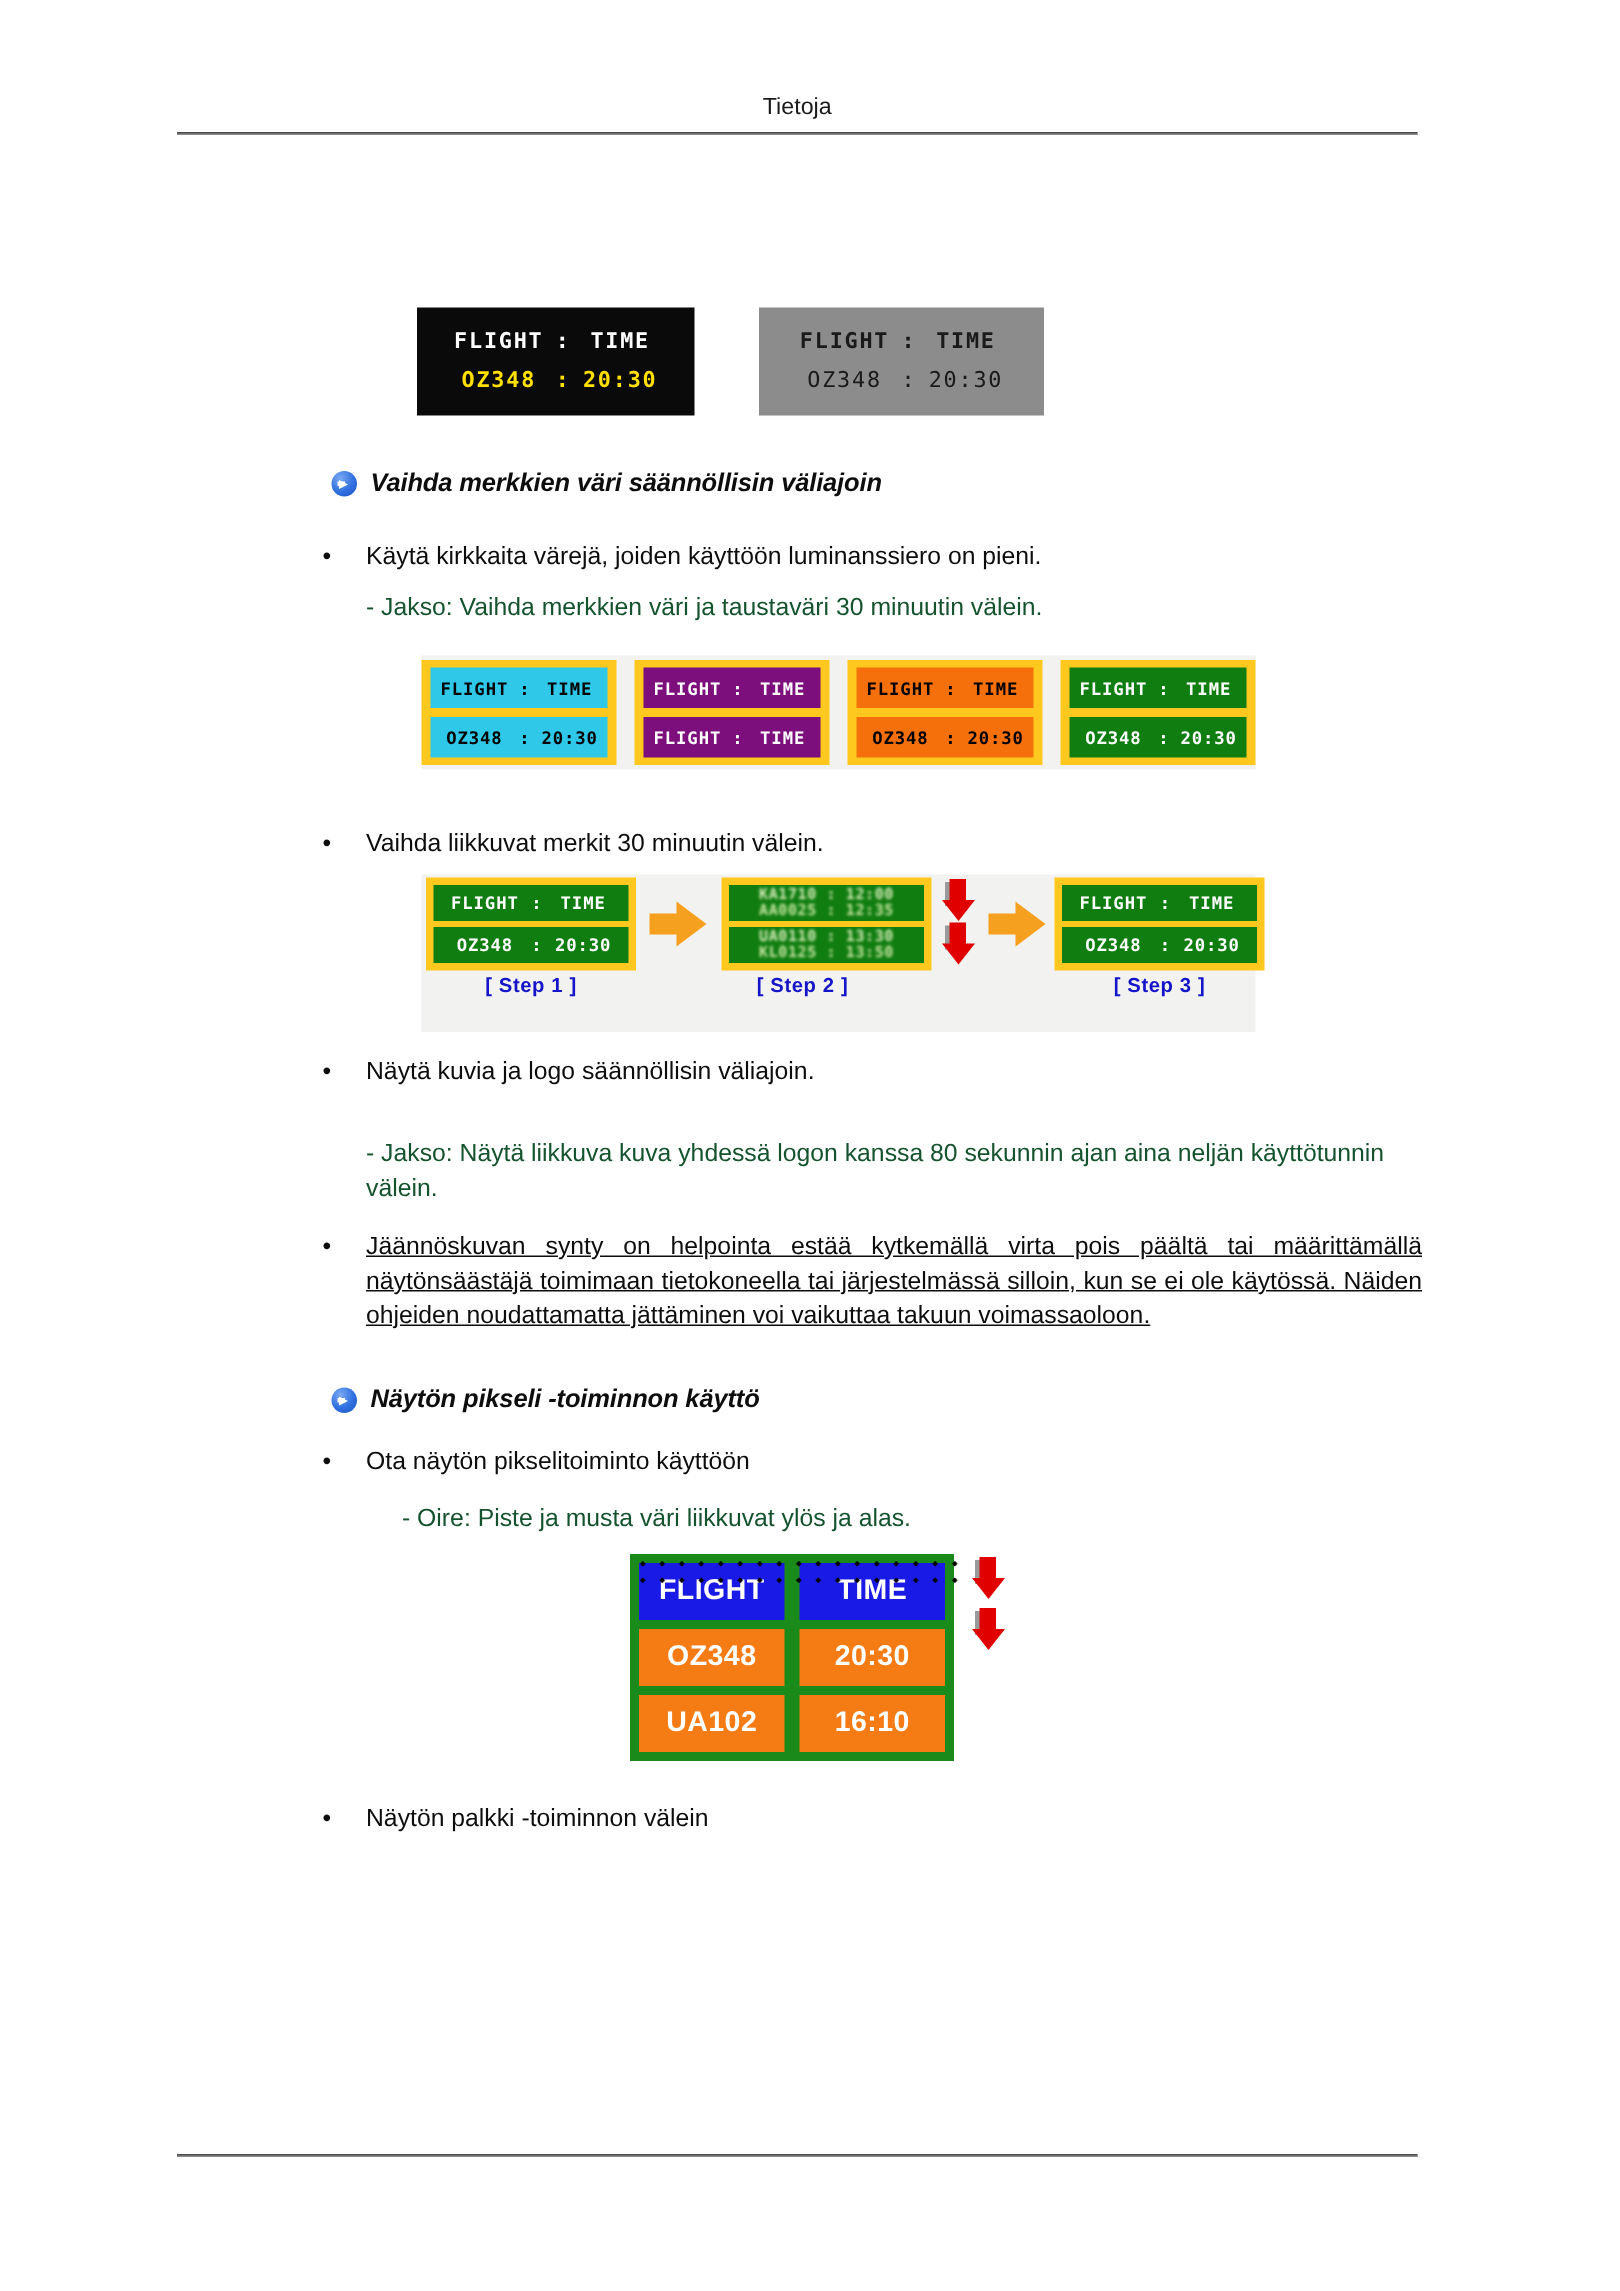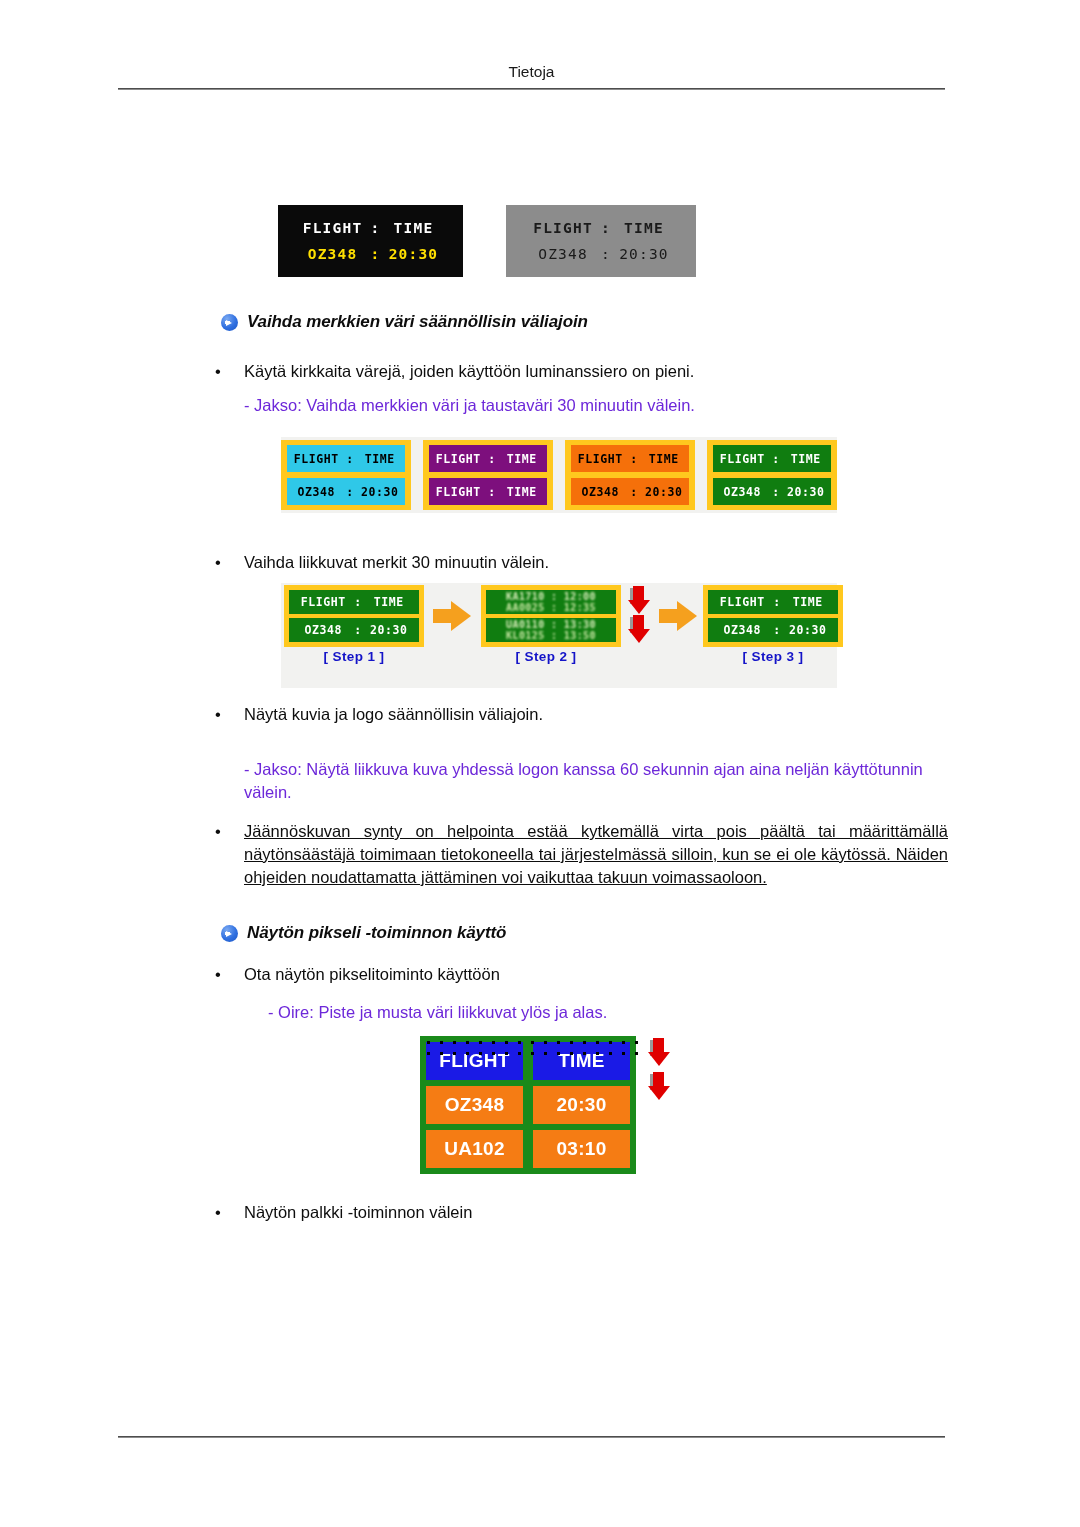--- a/index.html
+++ b/index.html
@@ -84,21 +84,21 @@
   .bullet-row .btxt {
     display: block;
     margin-left: 29px;
   }
   .justified .btxt { text-align: justify; text-decoration: underline; }
 
   .subline {
     position: absolute;
     font-size: 16.5px;
     line-height: 23px;
-    color: #6d28d9;
+    color: #14532d;
   }
 
   
   .ahead {
     position: absolute;
     height: 24px;
   }
   .ahead .icon {
     position: absolute;
     left: 0;
@@ -530,21 +530,21 @@
     <div class="stepbox blur" style="left:200px;" data-name="step-2-board">
       <div class="sr" data-name="step-2-row-1">
         <span class="bl top" data-name="step-2-r1-line1">KA1710  :  12:00</span>
         <span class="bl" data-name="step-2-r1-line2">AA0025  :  12:35</span>
       </div>
       <div class="sr" data-name="step-2-row-2">
         <span class="bl top" data-name="step-2-r2-line1">UA0110  :  13:30</span>
         <span class="bl" data-name="step-2-r2-line2">KL0125  :  13:50</span>
       </div>
     </div>
-    <div class="steplabel" style="left:195px;" data-name="step-2-label">[ Step 2 ]</div>
+    <div class="steplabel" style="left:184px;" data-name="step-2-label">[ Step 2 ]</div>
 
     <div class="arrow-down" style="left:347px; top:3px;" data-name="arrow-down-icon-1">
       <span class="sh1"></span>
         <span class="shaft"></span>
         <span class="headt"></span>
     </div>
     <div class="arrow-down" style="left:347px; top:32px;" data-name="arrow-down-icon-2">
       <span class="sh1"></span>
         <span class="shaft"></span>
         <span class="headt"></span>
@@ -568,21 +568,21 @@
       </div>
     </div>
     <div class="steplabel" style="left:422px;" data-name="step-3-label">[ Step 3 ]</div>
   </div>
 
   <div class="bullet-row" style="left:215px; top:703px; width:730px;" data-name="bullet-show-images-logo">
     <span class="dot" data-name="bullet-dot">•</span>
     <span class="btxt" data-name="bullet-show-images-logo-text">Näytä kuvia ja logo säännöllisin väliajoin.</span>
   </div>
 
-  <div class="subline" style="left:244px; top:758px; width:705px;" data-name="subline-logo-interval">- Jakso: Näytä liikkuva kuva yhdessä logon kanssa 60 sekunnin ajan aina neljän käyttötunnin välein.</div>
+  <div class="subline" style="left:244px; top:758px; width:705px;" data-name="subline-logo-interval">- Jakso: Näytä liikkuva kuva yhdessä logon kanssa 80 sekunnin ajan aina neljän käyttötunnin välein.</div>
 
   <div class="bullet-row justified" style="left:215px; top:820px; width:733px;" data-name="bullet-afterimage-prevention">
     <span class="dot" data-name="bullet-dot">•</span>
     <span class="btxt" data-name="bullet-afterimage-prevention-text">Jäännöskuvan synty on helpointa estää kytkemällä virta pois päältä tai määrittämällä näytönsäästäjä toimimaan tietokoneella tai järjestelmässä silloin, kun se ei ole käytössä. Näiden ohjeiden noudattamatta jättäminen voi vaikuttaa takuun voimassaoloon.</span>
   </div>
 
   <div class="ahead" style="left:221px; top:923px;" data-name="section-heading-screen-pixel">
     <span class="icon" data-name="blue-arrow-icon"></span>
     <span class="htxt" data-name="section-heading-screen-pixel-label">Näytön pikseli -toiminnon käyttö</span>
   </div>
@@ -599,21 +599,21 @@
       <div class="pixrow head" data-name="pixel-board-row-header">
         <div class="pixcell" data-name="pixel-board-header-col1">FLIGHT</div>
         <div class="pixcell" data-name="pixel-board-header-col2">TIME</div>
       </div>
       <div class="pixrow data" data-name="pixel-board-row-1">
         <div class="pixcell" data-name="pixel-board-r1-col1">OZ348</div>
         <div class="pixcell" data-name="pixel-board-r1-col2">20:30</div>
       </div>
       <div class="pixrow data" data-name="pixel-board-row-2">
         <div class="pixcell" data-name="pixel-board-r2-col1">UA102</div>
-        <div class="pixcell" data-name="pixel-board-r2-col2">03:10</div>
+        <div class="pixcell" data-name="pixel-board-r2-col2">16:10</div>
       </div>
       <div class="dots" data-name="pixel-dots-overlay"></div>
     </div>
 
     <div class="arrow-down" style="left:228px; top:2px;" data-name="pixel-arrow-down-icon-1">
       <span class="sh1"></span>
         <span class="shaft"></span>
         <span class="headt"></span>
     </div>
     <div class="arrow-down" style="left:228px; top:36px;" data-name="pixel-arrow-down-icon-2">

